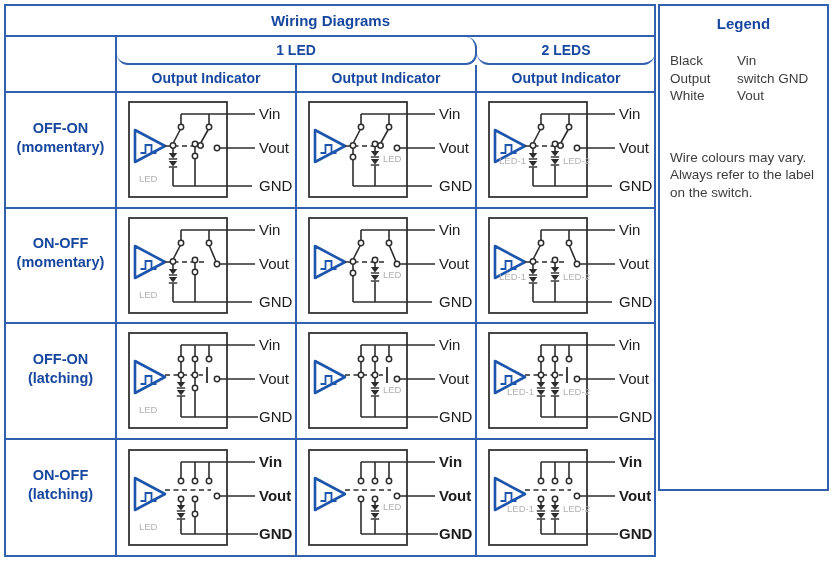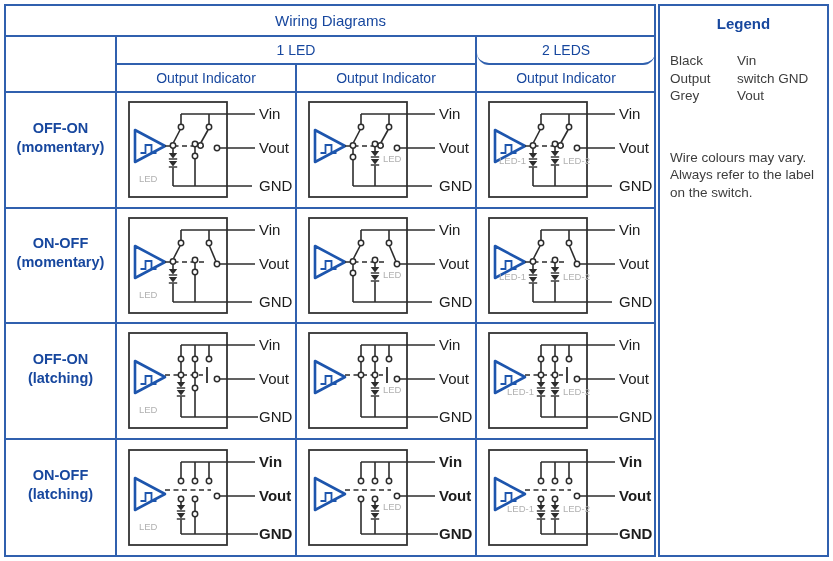--- a/index.html
+++ b/index.html
@@ -18,37 +18,37 @@
     position:absolute;left:4px;top:4px;width:652px;height:553px;
     border:2px solid var(--border);
     display:grid;
     grid-template-columns:111px 180px 180px 1fr;
     grid-template-rows:31px 28px 28px repeat(4,1fr);
   }
   .cell{position:relative;}
   .br{border-right:2px solid var(--border);}
   .bb{border-bottom:2px solid var(--border);}
   .hdr{display:flex;align-items:center;justify-content:center;
-       color:var(--blue);font-weight:normal;font-size:14px;}
+       color:var(--blue);font-weight:bold;font-size:14px;}
   .t-title{grid-area:1/1/2/5;font-size:15px;}
   .t-blank{grid-area:2/1/4/2;}
-  .t-g1{grid-area:2/2/3/4;}
+  .t-g1{grid-area:2/2/3/4;border-radius:11px;}
   .t-g2{grid-area:2/4/3/5;border-radius:12px;}
   .t-s1{grid-area:3/2/4/3;}
   .t-s2{grid-area:3/3/4/4;}
   .t-s3{grid-area:3/4/4/5;}
   .rowlabel{display:flex;flex-direction:column;align-items:center;justify-content:center;
     padding-bottom:24px;color:var(--blue);font-weight:bold;font-size:14.5px;
     text-align:center;line-height:1.3;}
   .dcell{display:flex;align-items:center;padding-left:2px;}
   .dcell svg text{font-family:"Liberation Sans","DejaVu Sans",sans-serif;}
 
   
   .legend{
-    position:absolute;left:658px;top:4px;width:171px;height:553px;
+    position:absolute;left:658px;top:4px;width:171px;height:487px;
     border:2px solid var(--border);padding:9px 10px;color:var(--legend-text);
   }
   .legend-title{color:var(--blue);font-weight:bold;font-size:15px;text-align:center;
     margin-bottom:20px;}
   .legend-entry{display:flex;font-size:13.5px;line-height:17.5px;}
   .legend-entry .ename{width:67px;flex:none;}
   .legend-note{margin-top:44px;font-size:13.5px;line-height:1.32;width:152px;}
 </style>
 </head>
 <body>
@@ -510,20 +510,20 @@
     <div>
       <div class="legend-entry">
         <span class="ename">Black</span>
         <span class="eval">Vin</span>
       </div>
       <div class="legend-entry">
         <span class="ename">Output</span>
         <span class="eval">switch GND</span>
       </div>
       <div class="legend-entry">
-        <span class="ename">Grey</span>
+        <span class="ename">White</span>
         <span class="eval">Vout</span>
       </div>
     </div>
     <p class="legend-note">Wire colours may vary. Always refer to the label on the switch.</p>
   </div>
 
 </div>
 
 </body></html>

